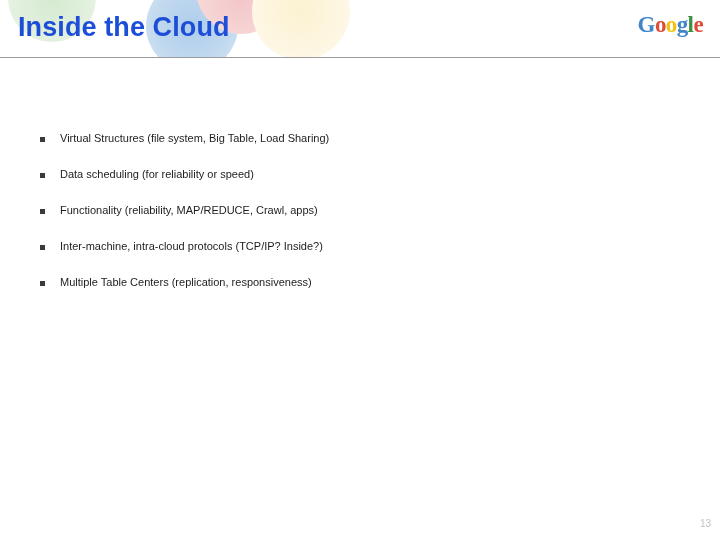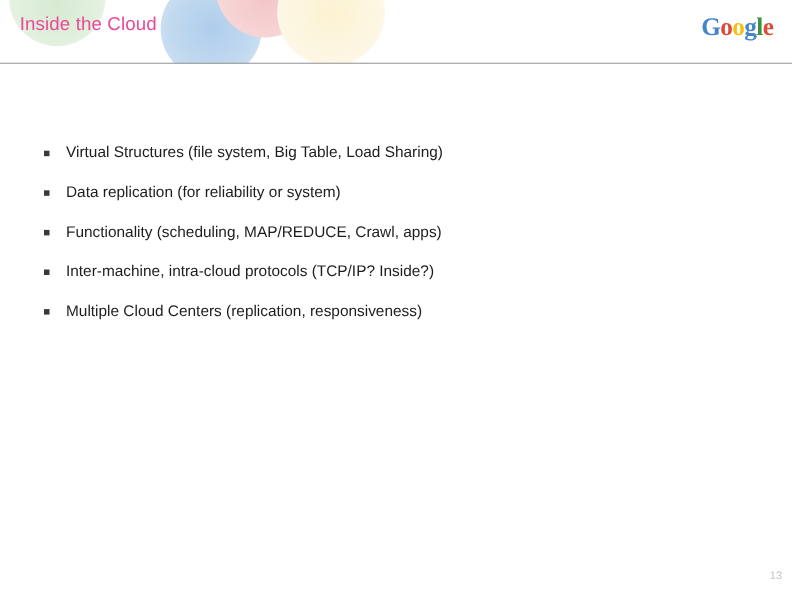--- a/index.html
+++ b/index.html
@@ -62,23 +62,23 @@
     width: 98px;
     height: 98px;
     background: radial-gradient(circle at 50% 50%, #fcf2d2 0%, #fdf6e2 60%, #fefbf1 100%);
   }
 
   
   .slide-title {
     position: absolute;
     left: 18px;
     top: 12px;
-    font-size: 17px;
-    font-weight: 400;
-    color: #ec4899;
+    font-size: 27px;
+    font-weight: 700;
+    color: #1d4ed8;
     letter-spacing: 0.1px;
     white-space: nowrap;
     z-index: 5;
   }
 
   
   .google-logo {
     position: absolute;
     right: 17px;
     top: 13px;
@@ -117,21 +117,21 @@
   .bullet-marker {
     flex: 0 0 auto;
     width: 5px;
     height: 5px;
     background: #3a3a3a;
     margin-top: 9px;
     margin-right: 15px;
   }
   .bullet-text {
     flex: 1 1 auto;
-    font-size: 14px;
+    font-size: 11px;
     font-weight: 400;
     color: #1d1d1d;
     line-height: 20px;
     white-space: nowrap;
   }
 
   
   .page-number {
     position: absolute;
     right: 9px;
@@ -161,31 +161,31 @@
 
   <div class="header-rule"></div>
 
   <div class="bullet-list">
     <div class="bullet-row">
       <div class="bullet-marker"></div>
       <div class="bullet-text">Virtual Structures (file system, Big Table, Load Sharing)</div>
     </div>
     <div class="bullet-row">
       <div class="bullet-marker"></div>
-      <div class="bullet-text">Data replication (for reliability or system)</div>
+      <div class="bullet-text">Data scheduling (for reliability or speed)</div>
     </div>
     <div class="bullet-row">
       <div class="bullet-marker"></div>
-      <div class="bullet-text">Functionality (scheduling, MAP/REDUCE, Crawl, apps)</div>
+      <div class="bullet-text">Functionality (reliability, MAP/REDUCE, Crawl, apps)</div>
     </div>
     <div class="bullet-row">
       <div class="bullet-marker"></div>
       <div class="bullet-text">Inter-machine, intra-cloud protocols (TCP/IP? Inside?)</div>
     </div>
     <div class="bullet-row">
       <div class="bullet-marker"></div>
-      <div class="bullet-text">Multiple Cloud Centers (replication, responsiveness)</div>
+      <div class="bullet-text">Multiple Table Centers (replication, responsiveness)</div>
     </div>
   </div>
 
   <div class="page-number">13</div>
 
 </div>
 
 </body></html>

